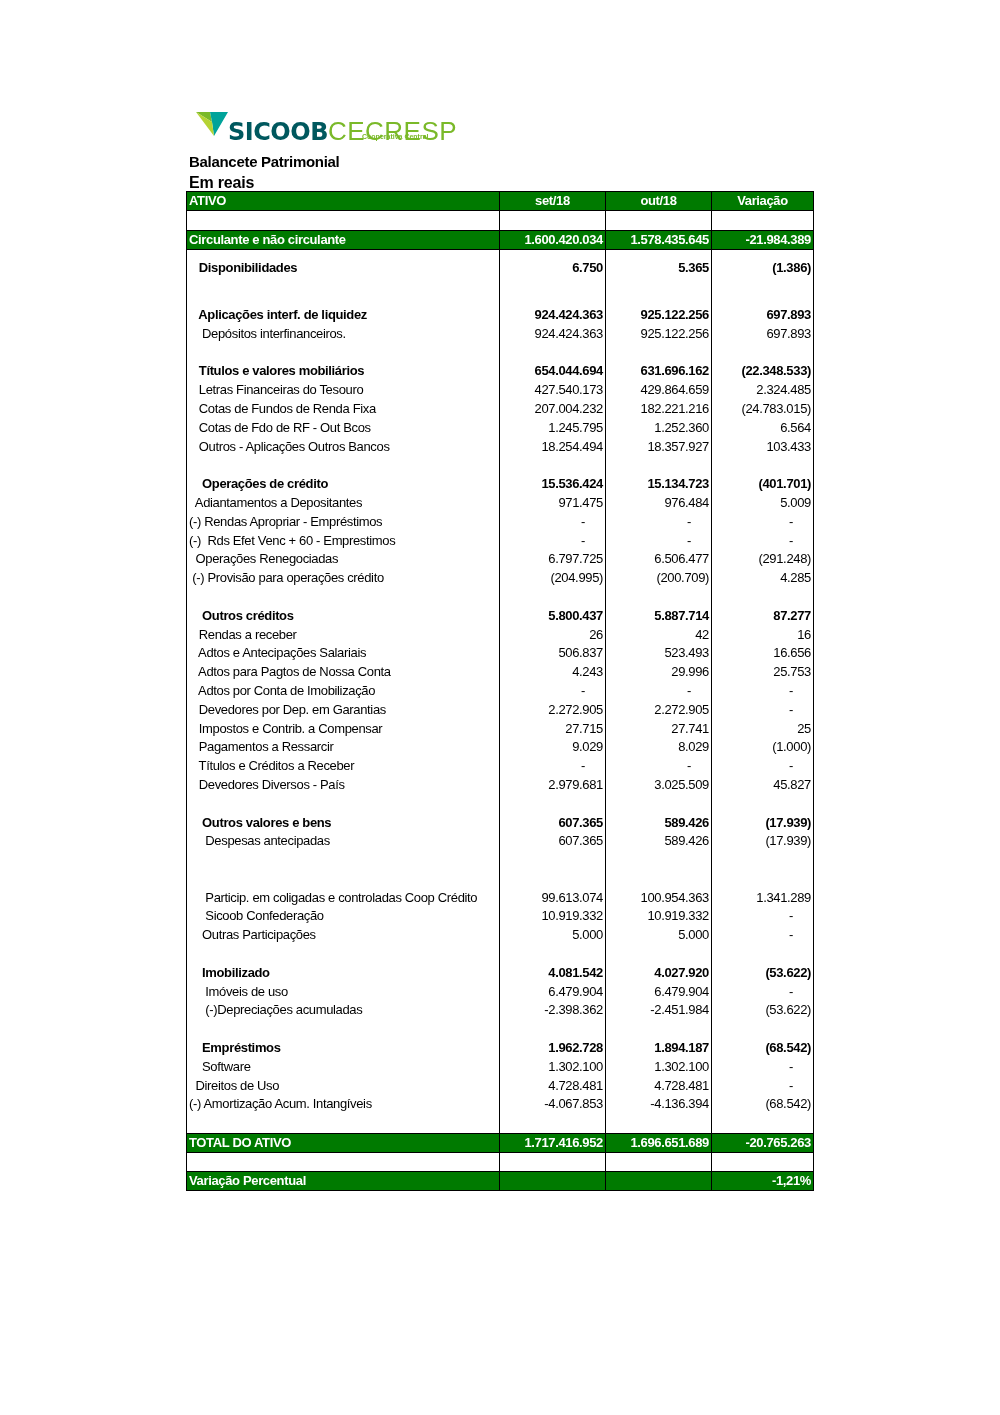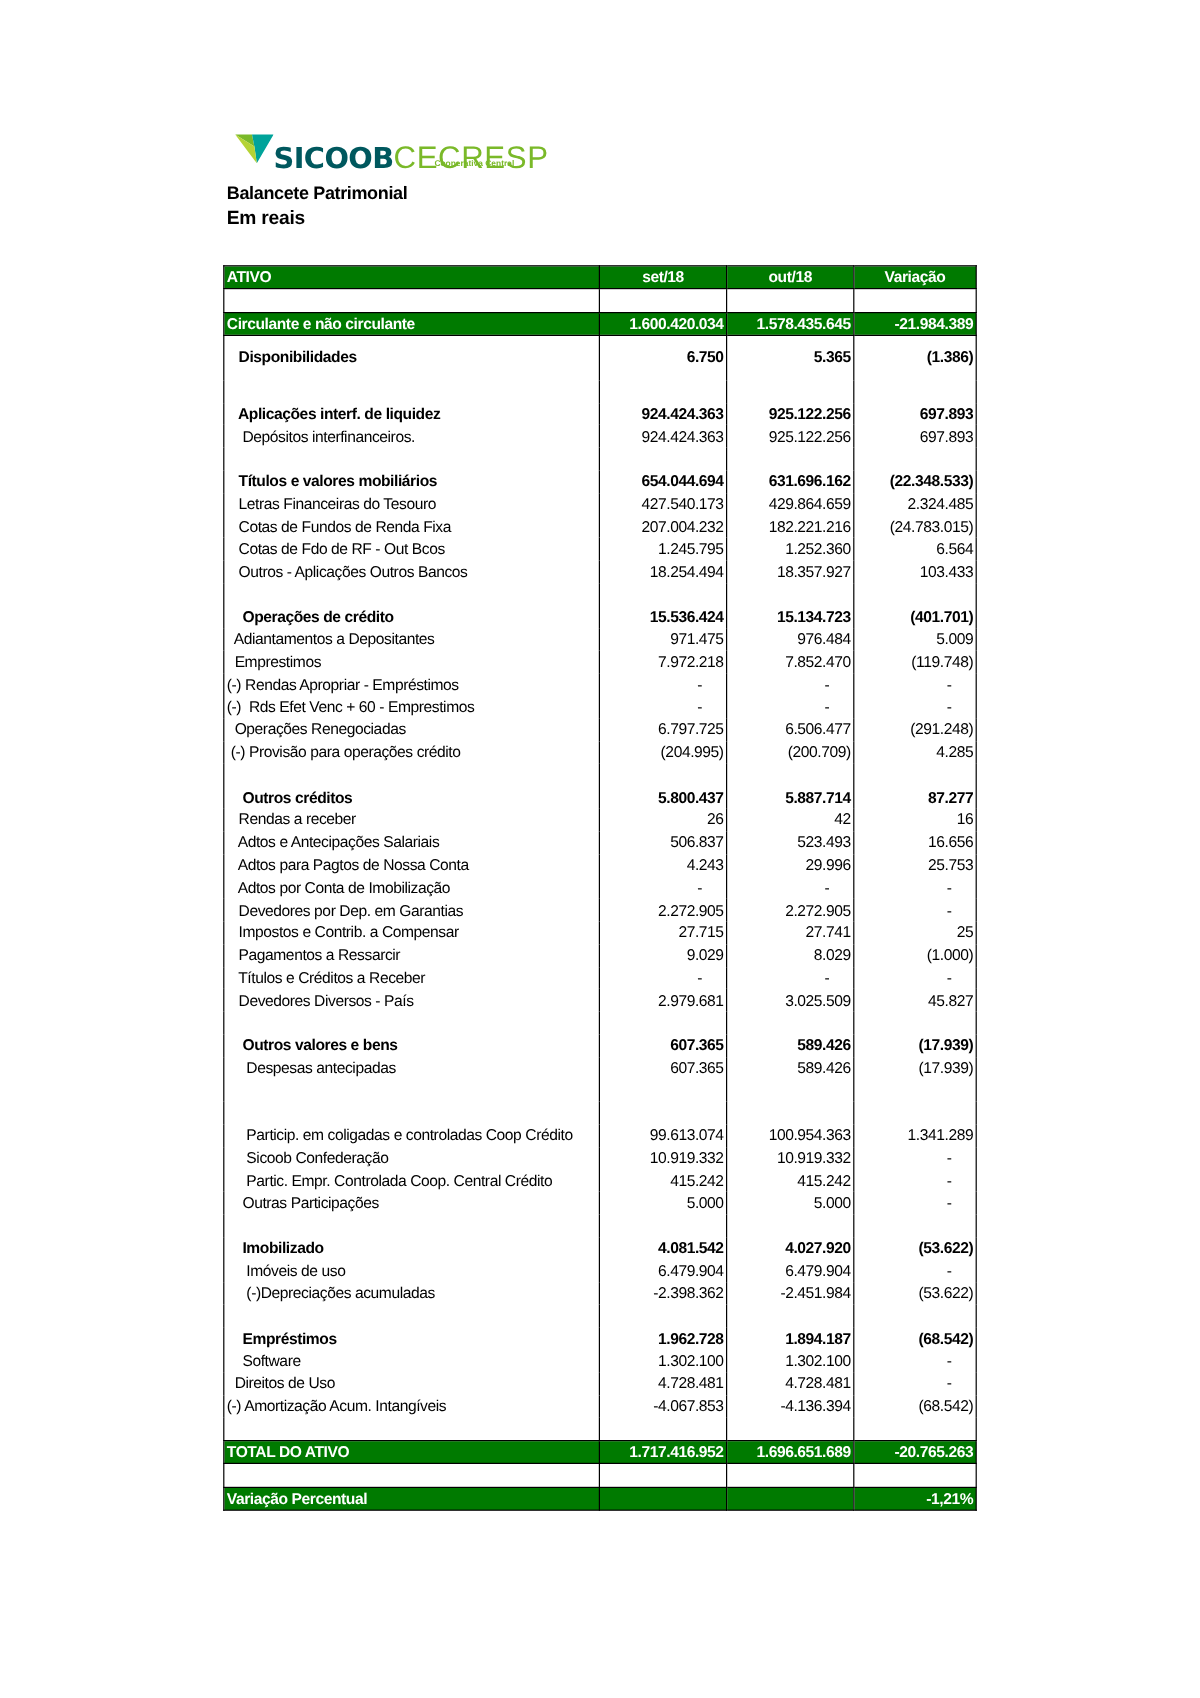--- a/index.html
+++ b/index.html
@@ -6,21 +6,21 @@
   body { width: 1000px; height: 1415px; position: relative; font-family: "Liberation Sans", sans-serif; color: #000; }
   .logo { position: absolute; left: 196px; top: 110px; width: 240px; height: 34px; }
   .logo svg { display: block; }
   .logo-text { position: absolute; left: 32px; top: 1px; font-family: "DejaVu Sans", sans-serif; font-weight: bold; font-size: 24px; letter-spacing: -0.5px; white-space: nowrap; line-height: 40px; }
   .logo-text .sicoob { color: #00585e; }
   .logo-text .cecresp { color: #7ab929; font-weight: normal; font-family: "Liberation Sans", sans-serif; font-size: 26px; letter-spacing: 0.5px; }
   .logo-sub { position: absolute; left: 166px; top: 23px; font-size: 7px; font-weight: bold; color: #7ab929; white-space: nowrap; }
   .title { position: absolute; left: 189px; top: 153px; font-size: 15px; font-weight: bold; letter-spacing: -0.3px; }
   .subtitle { position: absolute; left: 189px; top: 174px; font-size: 16px; font-weight: bold; letter-spacing: -0.2px; }
 
-  table.bal { position: absolute; left: 186px; top: 191px; border-collapse: collapse; table-layout: fixed; width: 627px; font-size: 13px; letter-spacing: -0.35px; margin-top: 30px; }
+  table.bal { position: absolute; left: 186px; top: 191px; border-collapse: collapse; table-layout: fixed; width: 627px; font-size: 13px; letter-spacing: -0.35px; }
   table.bal col.c0 { width: 313px; }
   table.bal col.c1 { width: 106px; }
   table.bal col.c2 { width: 106px; }
   table.bal col.c3 { width: 102px; }
   table.bal td { height: 18.8px; padding: 0 2px; border-left: 1px solid #000; border-right: 1px solid #000; white-space: nowrap; overflow: hidden; line-height: 18px; }
   table.bal td.num { text-align: right; }
   tr.band td { background: #007a00; color: #ffffff; font-weight: bold; border: 1px solid #000; height: 17px; }
   tr.hdr td.num { text-align: center; }
   tr.bold td { font-weight: bold; }
   tr.tall td { height: 37px; }
@@ -141,26 +141,20 @@
         <td class="num">15.134.723</td>
         <td class="num">(401.701)</td>
       </tr>
     <tr>
         <td style="white-space:pre">  Adiantamentos a Depositantes</td>
         <td class="num">971.475</td>
         <td class="num">976.484</td>
         <td class="num">5.009</td>
       </tr>
     <tr>
-        <td style="white-space:pre">  Emprestimos</td>
-        <td class="num">7.972.218</td>
-        <td class="num">7.852.470</td>
-        <td class="num">(119.748)</td>
-      </tr>
-    <tr>
         <td style="white-space:pre">(-) Rendas Apropriar - Empréstimos</td>
         <td class="num" style="padding-right:20px">-</td>
         <td class="num" style="padding-right:20px">-</td>
         <td class="num" style="padding-right:20px">-</td>
       </tr>
     <tr>
         <td style="white-space:pre">(-)  Rds Efet Venc + 60 - Emprestimos</td>
         <td class="num" style="padding-right:20px">-</td>
         <td class="num" style="padding-right:20px">-</td>
         <td class="num" style="padding-right:20px">-</td>
@@ -276,26 +270,20 @@
     <tr>
         <td style="white-space:pre">     Particip. em coligadas e controladas Coop Crédito</td>
         <td class="num">99.613.074</td>
         <td class="num">100.954.363</td>
         <td class="num">1.341.289</td>
       </tr>
     <tr>
         <td style="white-space:pre">     Sicoob Confederação</td>
         <td class="num">10.919.332</td>
         <td class="num">10.919.332</td>
-        <td class="num" style="padding-right:20px">-</td>
-      </tr>
-    <tr>
-        <td style="white-space:pre">     Partic. Empr. Controlada Coop. Central Crédito</td>
-        <td class="num">415.242</td>
-        <td class="num">415.242</td>
         <td class="num" style="padding-right:20px">-</td>
       </tr>
     <tr>
         <td style="white-space:pre">    Outras Participações</td>
         <td class="num">5.000</td>
         <td class="num">5.000</td>
         <td class="num" style="padding-right:20px">-</td>
       </tr>
     <tr>
         <td></td>

